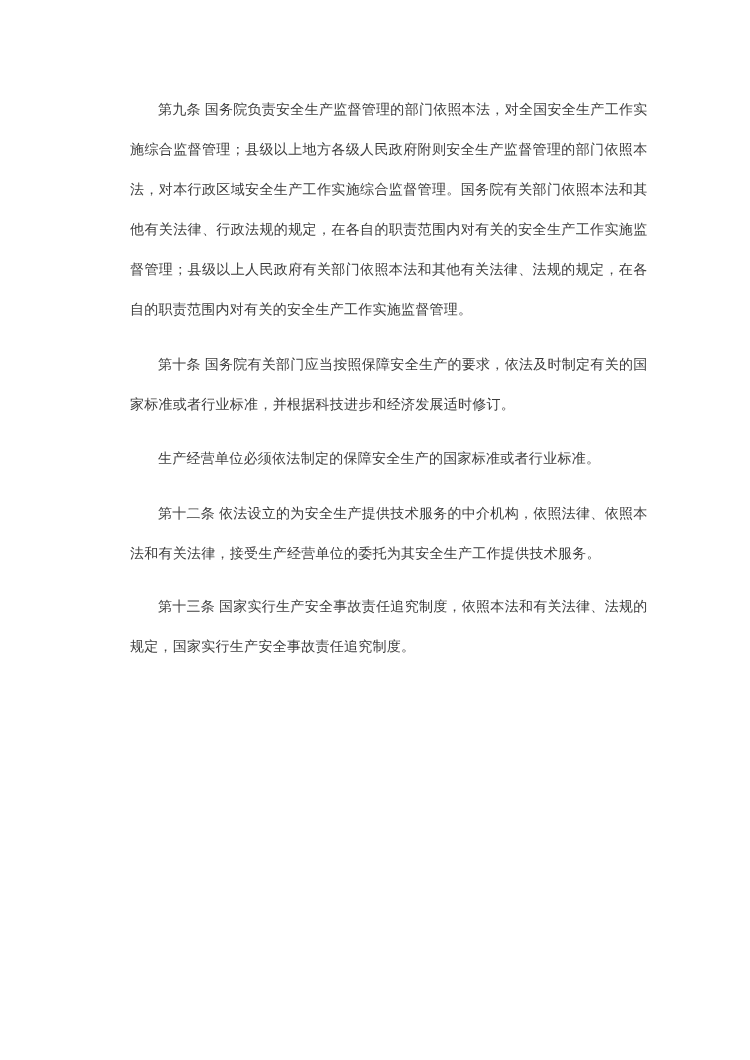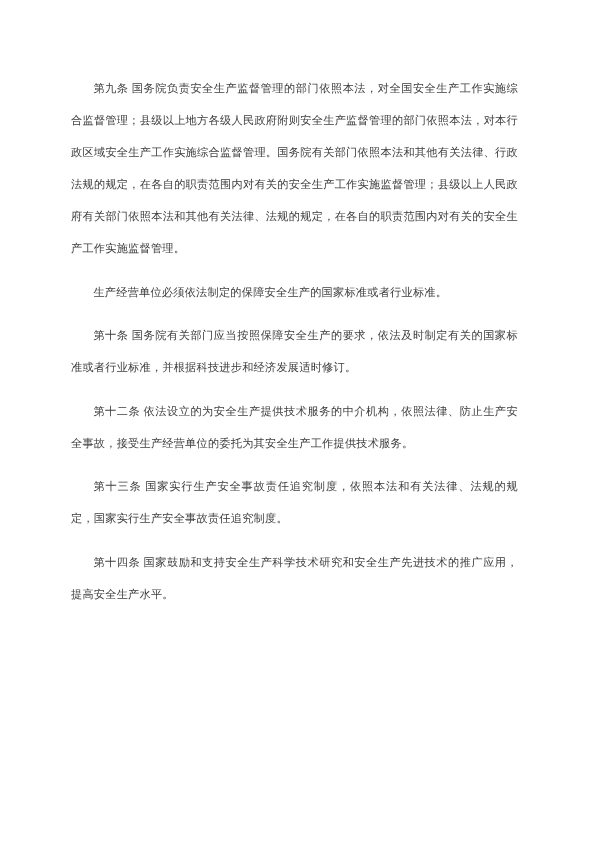--- a/index.html
+++ b/index.html
@@ -10,36 +10,35 @@
   body {
     width: 600px;
     height: 848px;
     overflow: hidden;
   }
   .page {
     box-sizing: border-box;
     width: 600px;
     height: 848px;
     background: #ffffff;
-    padding: 72px 82px 0 71px;
+    padding: 72px 82px 0 104px;
   }
   .page p {
     margin: 0 0 11.5px 0;
     font-family: "Liberation Serif", "DejaVu Serif", serif;
     font-size: 11.2px;
     line-height: 32px;
     color: #3c3c3c;
     text-align: justify;
     text-indent: 2em;
     letter-spacing: 0.02em;
   }
 </style>
 </head>
 <body>
 
 <div class="page">
   <p>第九条 国务院负责安全生产监督管理的部门依照本法，对全国安全生产工作实施综合监督管理；县级以上地方各级人民政府附则安全生产监督管理的部门依照本法，对本行政区域安全生产工作实施综合监督管理。国务院有关部门依照本法和其他有关法律、行政法规的规定，在各自的职责范围内对有关的安全生产工作实施监督管理；县级以上人民政府有关部门依照本法和其他有关法律、法规的规定，在各自的职责范围内对有关的安全生产工作实施监督管理。</p>
+  <p>第十条 国务院有关部门应当按照保障安全生产的要求，依法及时制定有关的国家标准或者行业标准，并根据科技进步和经济发展适时修订。</p>
   <p>生产经营单位必须依法制定的保障安全生产的国家标准或者行业标准。</p>
-  <p>第十条 国务院有关部门应当按照保障安全生产的要求，依法及时制定有关的国家标准或者行业标准，并根据科技进步和经济发展适时修订。</p>
-  <p>第十二条 依法设立的为安全生产提供技术服务的中介机构，依照法律、防止生产安全事故，接受生产经营单位的委托为其安全生产工作提供技术服务。</p>
+  <p>第十二条 依法设立的为安全生产提供技术服务的中介机构，依照法律、依照本法和有关法律，接受生产经营单位的委托为其安全生产工作提供技术服务。</p>
   <p>第十三条 国家实行生产安全事故责任追究制度，依照本法和有关法律、法规的规定，国家实行生产安全事故责任追究制度。</p>
-  <p>第十四条 国家鼓励和支持安全生产科学技术研究和安全生产先进技术的推广应用，提高安全生产水平。</p>
 </div>
 
 </body></html>

